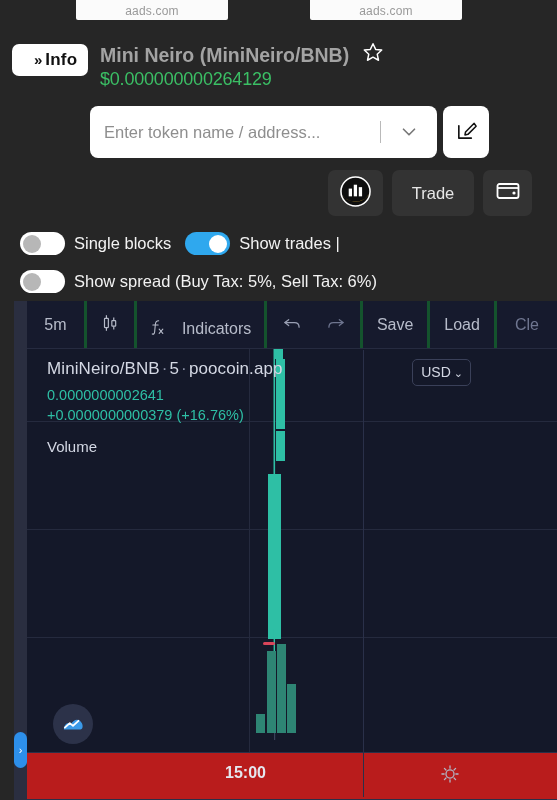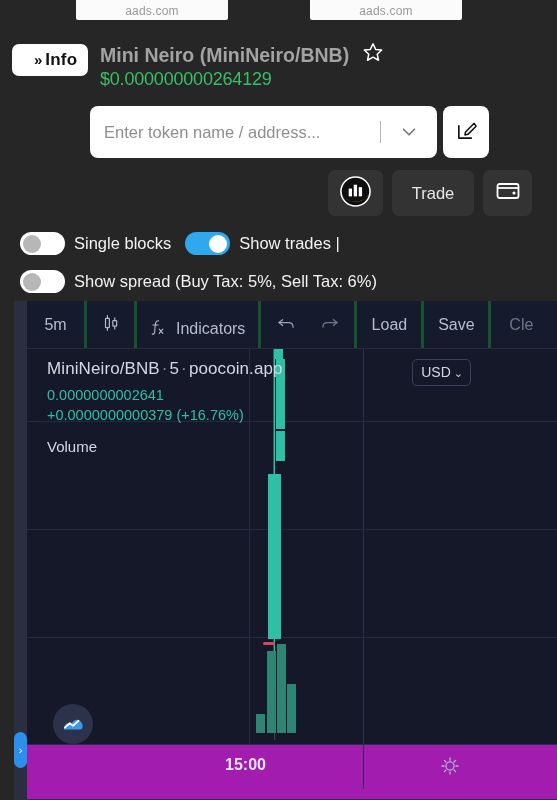--- a/index.html
+++ b/index.html
@@ -260,21 +260,21 @@
     justify-content: center;
     color: #b7bcca;
     font-size: 16px;
     border-right: 3px solid #14532d;
     box-sizing: border-box;
     cursor: pointer;
     white-space: nowrap;
   }
   .ct-interval { width: 60px; }
   .ct-candle { width: 50px; }
-  .ct-ind { padding: 8px 13px 0 10px; gap: 9px; }
+  .ct-ind { padding: 8px 13px 0 10px; gap: 15px; }
   .ct-undo { width: 96px; gap: 22px; }
   .ct-save { width: 67px; }
   .ct-load { width: 67px; }
   .ct-clear { width: 60px; color: #6f7690; border-right: none; }
 
   
   .ct-plot {
     position: absolute;
     left: 0; top: 48px;
     width: 530px; height: 451px;
@@ -338,24 +338,24 @@
 
   
   .plot-svg { position: absolute; left: 0; top: 0; width: 530px; height: 451px; }
 
   
   .time-axis {
     position: absolute;
     left: 0;
     bottom: 0;
     width: 530px;
-    height: 56px;
+    height: 48px;
     border-top: 1px solid #2a3049;
     border-bottom: 1px solid #2a3049;
-    background: #a21caf;
+    background: #b91c1c;
     box-sizing: border-box;
   }
   .time-label {
     position: absolute;
     left: 198px;
     top: 11px;
     font-size: 16px;
     font-weight: bold;
     color: #e4e7ef;
   }
@@ -544,25 +544,25 @@
               <path d="M3.5 11.5 H15 C18.5 11.5, 20.5 14, 20.5 17"></path>
             </svg>
           </span>
           <span>
             <svg width="22" height="20" viewBox="0 0 24 24" fill="none" stroke="#6f7690" stroke-width="1.5" stroke-linecap="round" stroke-linejoin="round">
               <path d="M16 8 L20.5 11.5 L16 15"></path>
               <path d="M20.5 11.5 H9 C5.5 11.5, 3.5 14, 3.5 17"></path>
             </svg>
           </span>
         </div>
+        <div class="ct-item ct-save">
+          <span>Save</span>
+        </div>
         <div class="ct-item ct-load">
           <span>Load</span>
-        </div>
-        <div class="ct-item ct-save">
-          <span>Save</span>
         </div>
         <div class="ct-item ct-clear">
           <span>Cle</span>
         </div>
       </div>
 
       <div class="ct-plot">
 
         <div class="grid-h" style="top:72px"></div>
         <div class="grid-h" style="top:180px"></div>

